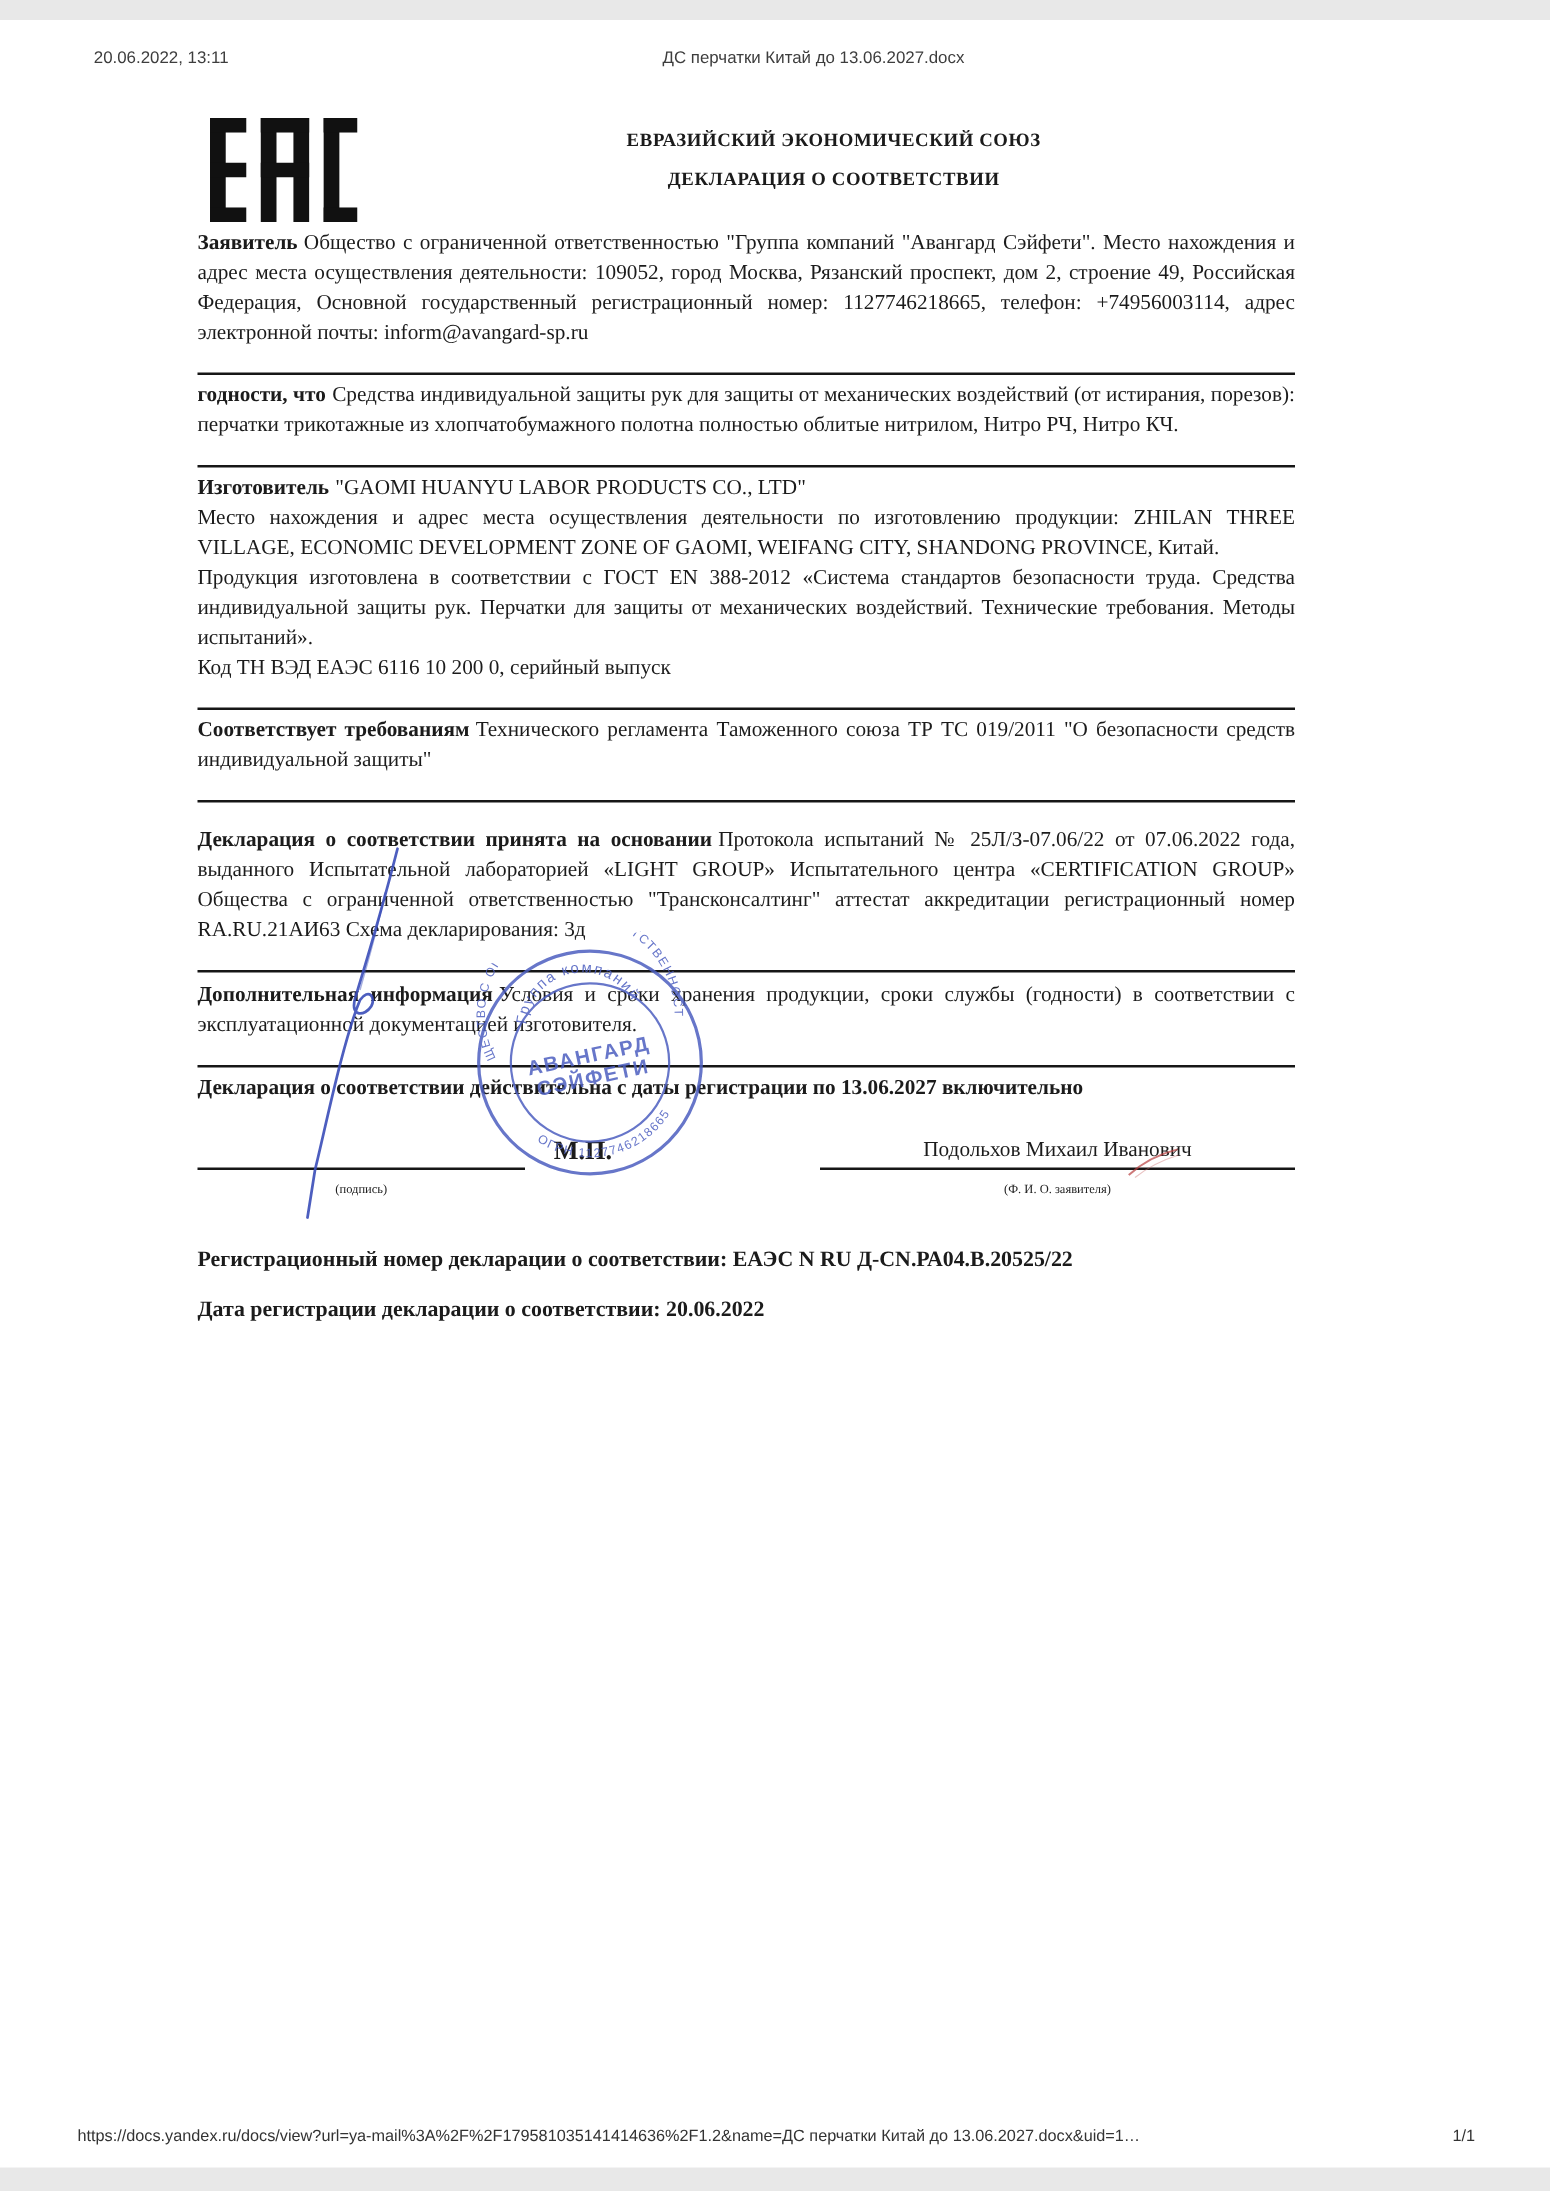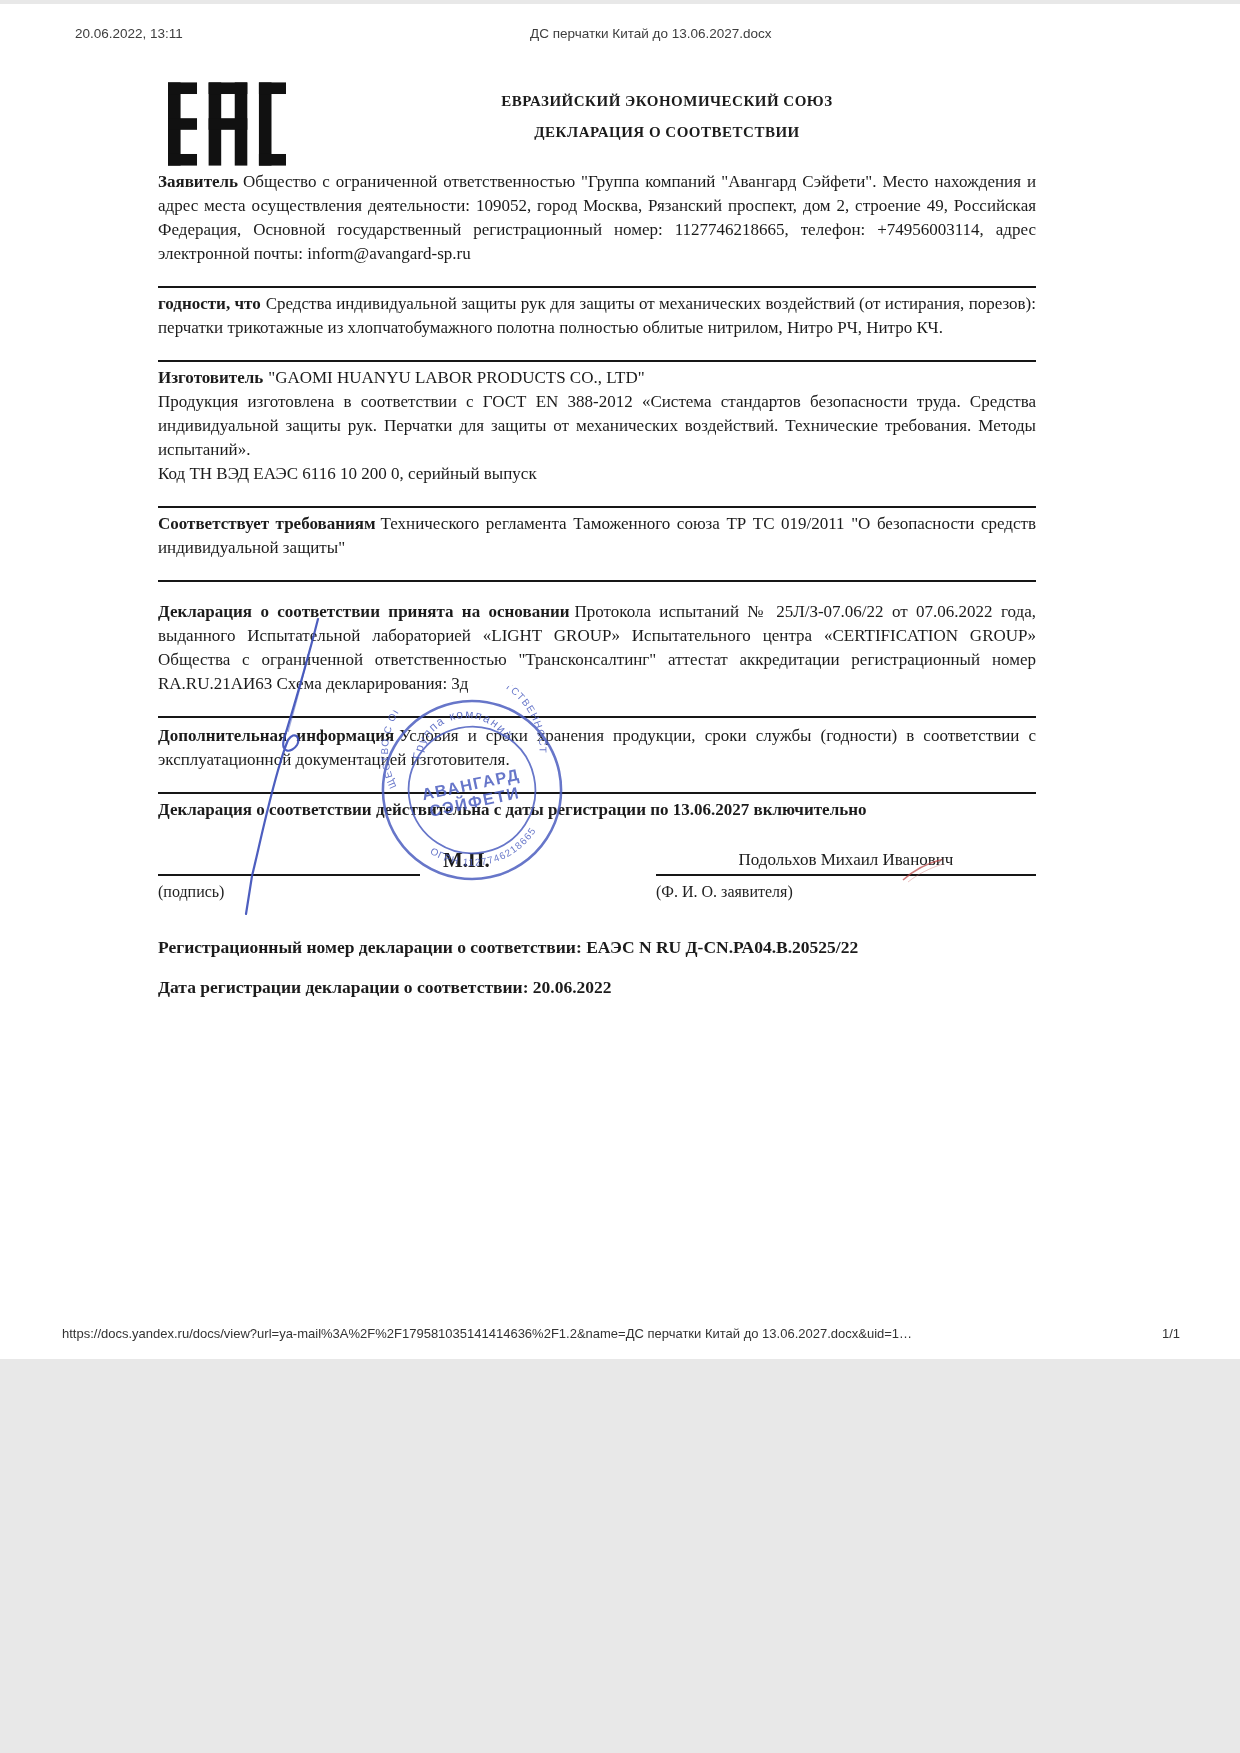--- a/index.html
+++ b/index.html
@@ -1,17 +1,17 @@
 <!DOCTYPE html>
 <html lang="ru"><head>
 <meta charset="utf-8">
 <style>
   html,body{margin:0;padding:0;background:#e8e8e8;}
   .page{
-    position:relative;width:1240px;height:1355px;margin:4px auto;
+    position:relative;width:1240px;height:1718px;margin:16px auto;
     background:#ffffff;overflow:hidden;
     font-family:"Liberation Serif","DejaVu Serif",serif;color:#1b1b1b;
   }
   
   .print-header{position:absolute;top:22px;left:0;width:100%;
     font-family:"Liberation Sans","DejaVu Sans",sans-serif;font-size:13.5px;color:#3d3d3d;}
   .ph-date{position:absolute;left:75px;top:0;}
   .ph-file{position:absolute;left:530px;top:0;}
   .print-footer{position:absolute;bottom:33px;left:0;width:100%;
     font-family:"Liberation Sans","DejaVu Sans",sans-serif;font-size:13px;color:#333;}
@@ -31,21 +31,21 @@
   .sect{padding-bottom:20px;border-bottom:2px solid #161616;margin-bottom:4px;}
   .gap-lg{margin-top:18px;}
   .gap-sm{margin-top:6px;}
   .bold-line{font-weight:bold;}
 
   
   .sig-area{position:relative;height:95px;margin-top:4px;}
   .sig-line{position:absolute;border-bottom:2px solid #161616;height:0;}
   .sig-line.left{left:0;top:48px;width:262px;}
   .sig-line.right{left:498px;top:48px;width:380px;}
-  .cap{position:absolute;font-size:16px;color:#222;}
+  .cap{position:absolute;font-size:10px;text-align:center;color:#222;}
   .cap.sign{left:0;top:54px;width:262px;}
   .cap.fio{left:498px;top:54px;width:380px;}
   .mp{position:absolute;left:285px;top:22px;font-size:21px;font-weight:bold;}
   .fio-name{position:absolute;left:498px;top:22px;width:380px;text-align:center;font-size:17px;}
 
   .reg-num{margin-top:14px;font-weight:bold;font-size:17.5px;}
   .reg-date{margin-top:16px;font-weight:bold;font-size:17.5px;}
 
   
   .stamp{position:absolute;left:220px;top:-130px;width:188px;height:188px;
@@ -95,20 +95,21 @@
 
 
     <p class="para sect">
       <span class="lead">годности, что</span><span>Средства индивидуальной защиты рук для защиты от механических воздействий (от истирания, порезов): перчатки трикотажные из хлопчатобумажного полотна полностью облитые нитрилом, Нитро РЧ, Нитро КЧ.</span>
     </p>
 
     <div class="sect">
       <p class="para">
         <span class="lead">Изготовитель</span><span>"GAOMI HUANYU LABOR PRODUCTS CO., LTD"</span>
       </p>
+      <p class="para">Место нахождения и адрес места осуществления деятельности по изготовлению продукции: ZHILAN THREE VILLAGE, ECONOMIC DEVELOPMENT ZONE OF GAOMI, WEIFANG CITY, SHANDONG PROVINCE, Китай.</p>
       <p class="para">Продукция изготовлена в соответствии с ГОСТ EN 388-2012 «Система стандартов безопасности труда. Средства индивидуальной защиты рук. Перчатки для защиты от механических воздействий. Технические требования. Методы испытаний».</p>
       <p class="para">Код ТН ВЭД ЕАЭС 6116 10 200 0, серийный выпуск</p>
     </div>
 
     <p class="para sect">
       <span class="lead">Соответствует требованиям</span><span>Технического регламента Таможенного союза ТР ТС 019/2011 "О безопасности средств индивидуальной защиты"</span>
     </p>
 
     <p class="para sect gap-lg">
       <span class="lead">Декларация о соответствии принята на основании</span><span>Протокола испытаний № 25Л/З-07.06/22 от 07.06.2022 года, выданного Испытательной лабораторией «LIGHT GROUP» Испытательного центра «CERTIFICATION GROUP» Общества с ограниченной ответственностью "Трансконсалтинг" аттестат аккредитации регистрационный номер RA.RU.21АИ63 Схема декларирования: 3д</span>

